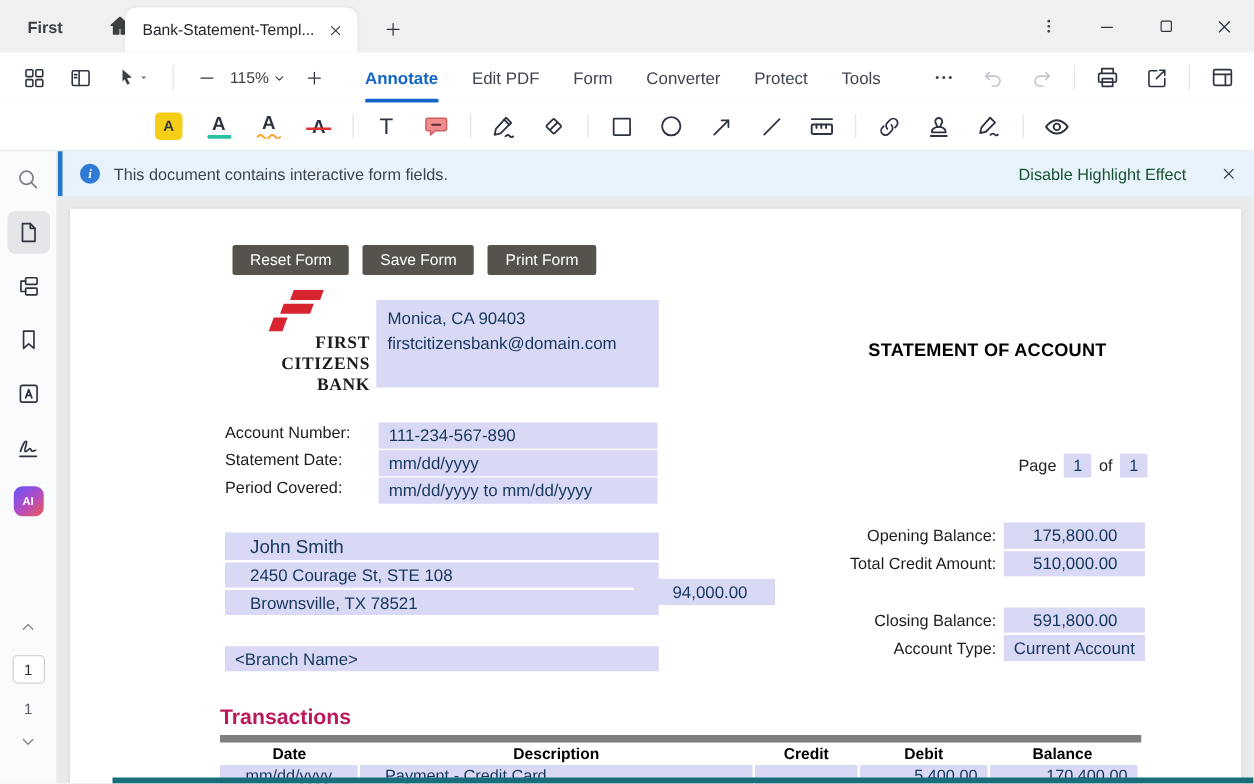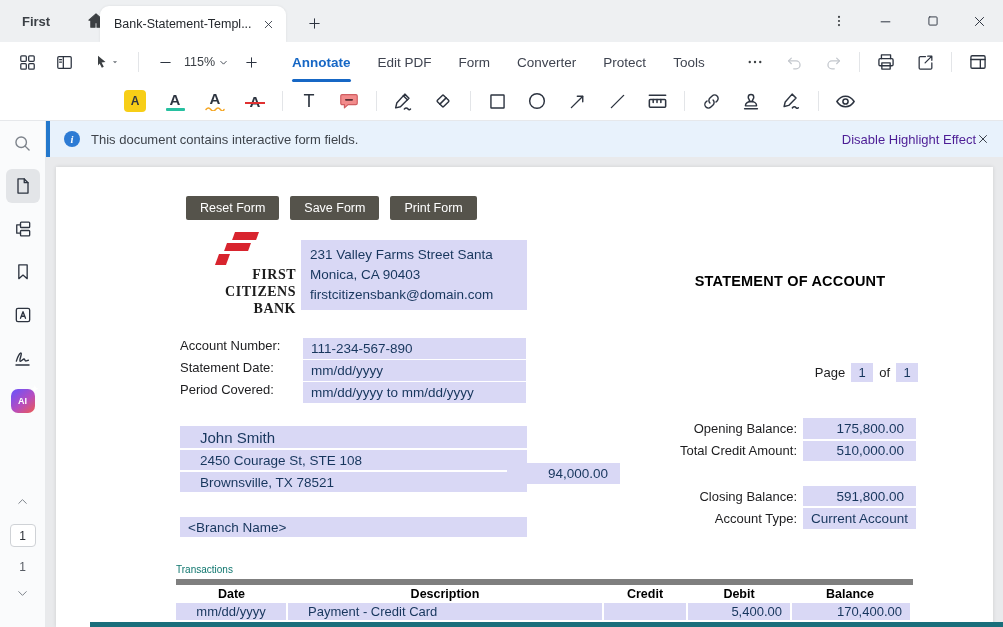--- a/index.html
+++ b/index.html
@@ -50,21 +50,21 @@
   .ai-spark {position:absolute;top:-5px;right:-4px;color:#f0823c;font-size:9px}
   .pager {position:absolute;bottom:0;left:0;width:100%;display:flex;flex-direction:column;align-items:center}
   .page-box {width:26px;height:23px;background:#fff;border:1px solid #cfd2d6;border-radius:4px;display:flex;align-items:center;justify-content:center;font-size:12px;color:#2b2f35;margin-top:15px}
   .page-total {font-size:12px;color:#565b63;margin-top:13px}
   .pager .chev-dn {margin:12px 0 26px 0}
 
   .content {flex:1;display:flex;flex-direction:column;min-width:0}
   .infobar {height:36px;background:#e8f2fc;border-left:4px solid #2478cc;display:flex;align-items:center;padding:0 13px 0 14px;flex-shrink:0}
   .info-icon {width:16px;height:16px;border-radius:50%;background:#2d7bd4;color:#fff;display:flex;align-items:center;justify-content:center;font-size:10.5px;font-weight:700;margin-right:11px;font-family:"Liberation Serif",serif;font-style:italic}
   .info-msg {flex:1;font-size:13px;color:#3f444b}
-  .info-link {font-size:13px;color:#4c1d95;cursor:pointer}
+  .info-link {font-size:13px;color:#14532d;margin-right:27px;cursor:pointer}
 
   .docarea {flex:1;background:#e9eaec;position:relative;overflow:hidden;padding:10px 0 0 10px}
   .page {position:relative;width:937px;height:460px;background:#fff;box-shadow:0 0 4px rgba(0,0,0,.12);overflow:hidden;color:#1d1d1f}
   .abs {position:absolute}
   .lav {background:#d9d8f5;color:#17365d}
 
   .form-btns {left:130px;top:29px;display:flex;gap:11px}
   .form-btn {background:#55534b;color:#fff;font-size:12.5px;height:24px;padding:0 14px;border:none;border-radius:2px;font-family:"Liberation Sans",sans-serif;cursor:pointer}
 
   .logo {left:147px;top:65px;width:93px;text-align:right}
@@ -83,25 +83,25 @@
   .pbox {width:22px;height:19px;display:flex;align-items:center;justify-content:center;font-size:13px}
 
   .customer {left:124px;top:259px;width:347px}
   .crow {margin-bottom:2px;display:flex;align-items:center;padding-left:20px;height:20px;font-size:13.5px}
   .crow.name {height:22px;font-size:15px}
   .branch {left:124px;top:350px;width:347px;height:20px;display:flex;align-items:center;padding-left:8px;font-size:13.5px}
 
   .summary {left:445px;top:251px;width:415px}
   .srow {display:flex;align-items:center;margin-bottom:2px;height:20.6px}
   .slabel {width:296px;text-align:right;font-size:13px}
-  .sval {width:113px;height:20.6px;display:flex;align-items:center;justify-content:flex-end;padding-right:12px;margin-left:6px;font-size:13.5px}
+  .sval {width:113px;height:20.6px;display:flex;align-items:center;justify-content:flex-end;padding-right:22px;margin-left:6px;font-size:13.5px}
   .sval.center {justify-content:center;padding-right:0}
 
   .tx {left:120px;top:397px;width:737px}
-  .tx-heading {font-size:10px;font-weight:400;color:#0f766e;margin-bottom:4px}
+  .tx-heading {font-size:17px;font-weight:700;color:#be185d;margin-bottom:4px}
   .tx-bar {height:6px;background:#7f7f7f}
   .tx-head {display:flex;align-items:center;height:18px;font-size:12.5px;font-weight:700;color:#000}
   .tx-row {display:flex;height:17px;font-size:13px}
   .tc {flex-shrink:0}
   .c1{width:111px;text-align:center}.c2{width:316px;text-align:center}.c3{width:84px;text-align:center}.c4{width:104px;text-align:center}.c5{width:118px;text-align:center}
   .d1{width:110px;display:flex;align-items:center;justify-content:center;margin-right:2px}
   .d2{width:314px;display:flex;align-items:center;padding-left:20px;margin-right:2px}
   .d3{width:82px;margin-right:2px}
   .d4{width:102px;display:flex;align-items:center;justify-content:flex-end;padding-right:8px;margin-right:2px}
   .d5{width:118px;display:flex;align-items:center;justify-content:flex-end;padding-right:8px}
@@ -458,21 +458,20 @@
                 <rect x="8" y="11" width="24" height="8" fill="#d8242e"></rect>
                 <rect x="4" y="22" width="11" height="11" fill="#d8242e"></rect>
               </g>
             </svg>
             <div class="logo-line" style="text-transform:uppercase">First</div>
             <div class="logo-line" style="text-transform:uppercase">Citizens</div>
             <div class="logo-line" style="text-transform:uppercase">Bank</div>
           </div>
 
           <div class="abs lav bank-address">
-            <div>231 Valley Farms Street Santa</div>
             <div>Monica, CA 90403</div>
             <div>firstcitizensbank@domain.com</div>
           </div>
 
           <div class="abs stmt-title">STATEMENT OF ACCOUNT</div>
 
           <div class="abs acct-rows">
             <div class="acct-row">
               <span class="acct-label">Account Number:</span>
               <span class="acct-val lav">111-234-567-890</span>

